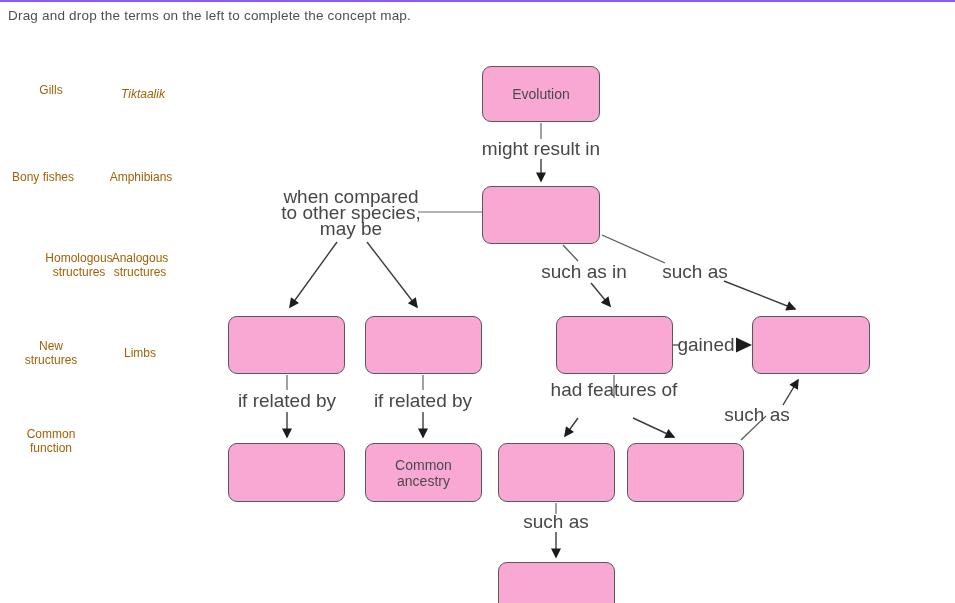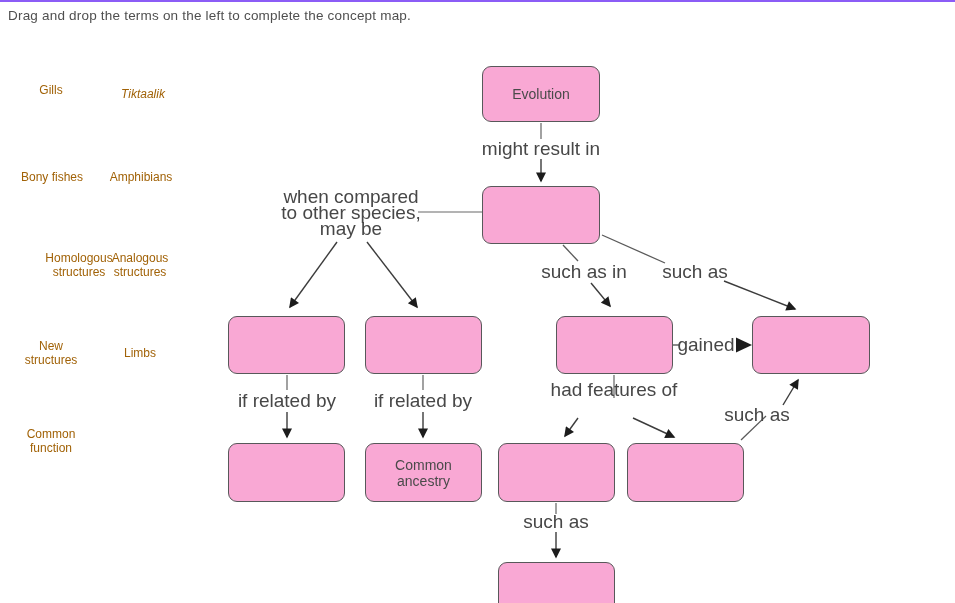--- a/index.html
+++ b/index.html
@@ -67,21 +67,21 @@
 </style>
 </head>
 <body>
 
 <div id="stage">
 
   <div class="instruction">Drag and drop the terms on the left to complete the concept map.</div>
 
   <div class="term" style="left:51px; top:88px;">Gills</div>
   <div class="term italic" style="left:143px; top:84px;margin-top:8px;">Tiktaalik</div>
-  <div class="term" style="left:52px; top:175px;">Bony fishes</div>
+  <div class="term" style="left:43px; top:175px;">Bony fishes</div>
   <div class="term" style="left:141px; top:175px;">Amphibians</div>
   <div class="term" style="left:51px; top:263px;margin-left:28px;">Homologous
 structures</div>
   <div class="term" style="left:140px; top:263px;">Analogous
 structures</div>
   <div class="term" style="left:51px; top:351px;">New
 structures</div>
   <div class="term" style="left:140px; top:351px;">Limbs</div>
   <div class="term" style="left:51px; top:439px;">Common
 function</div>

